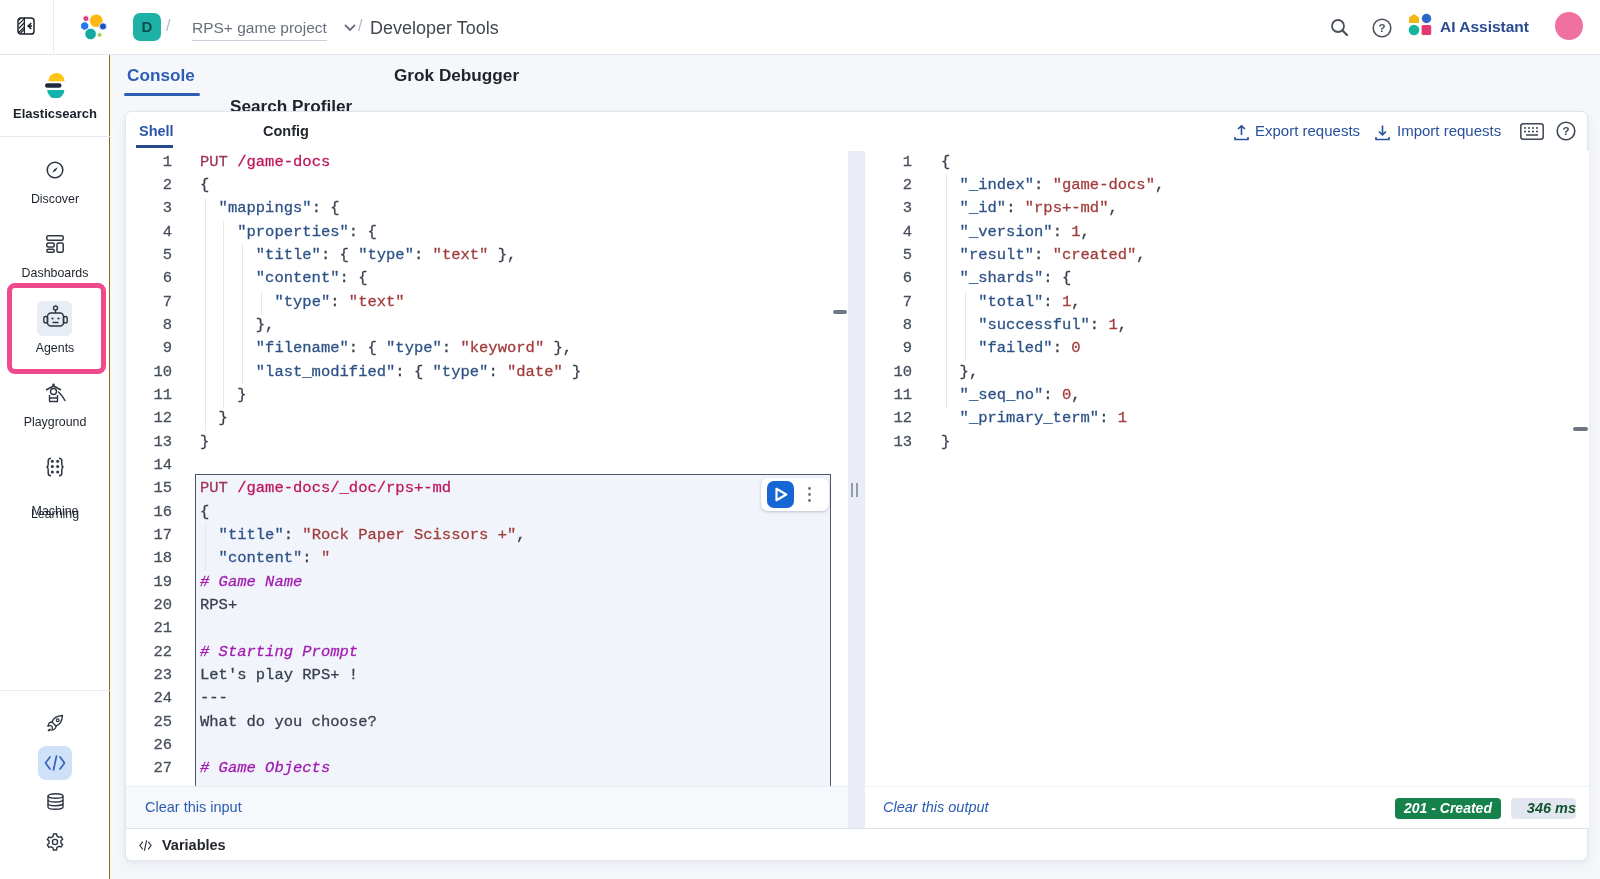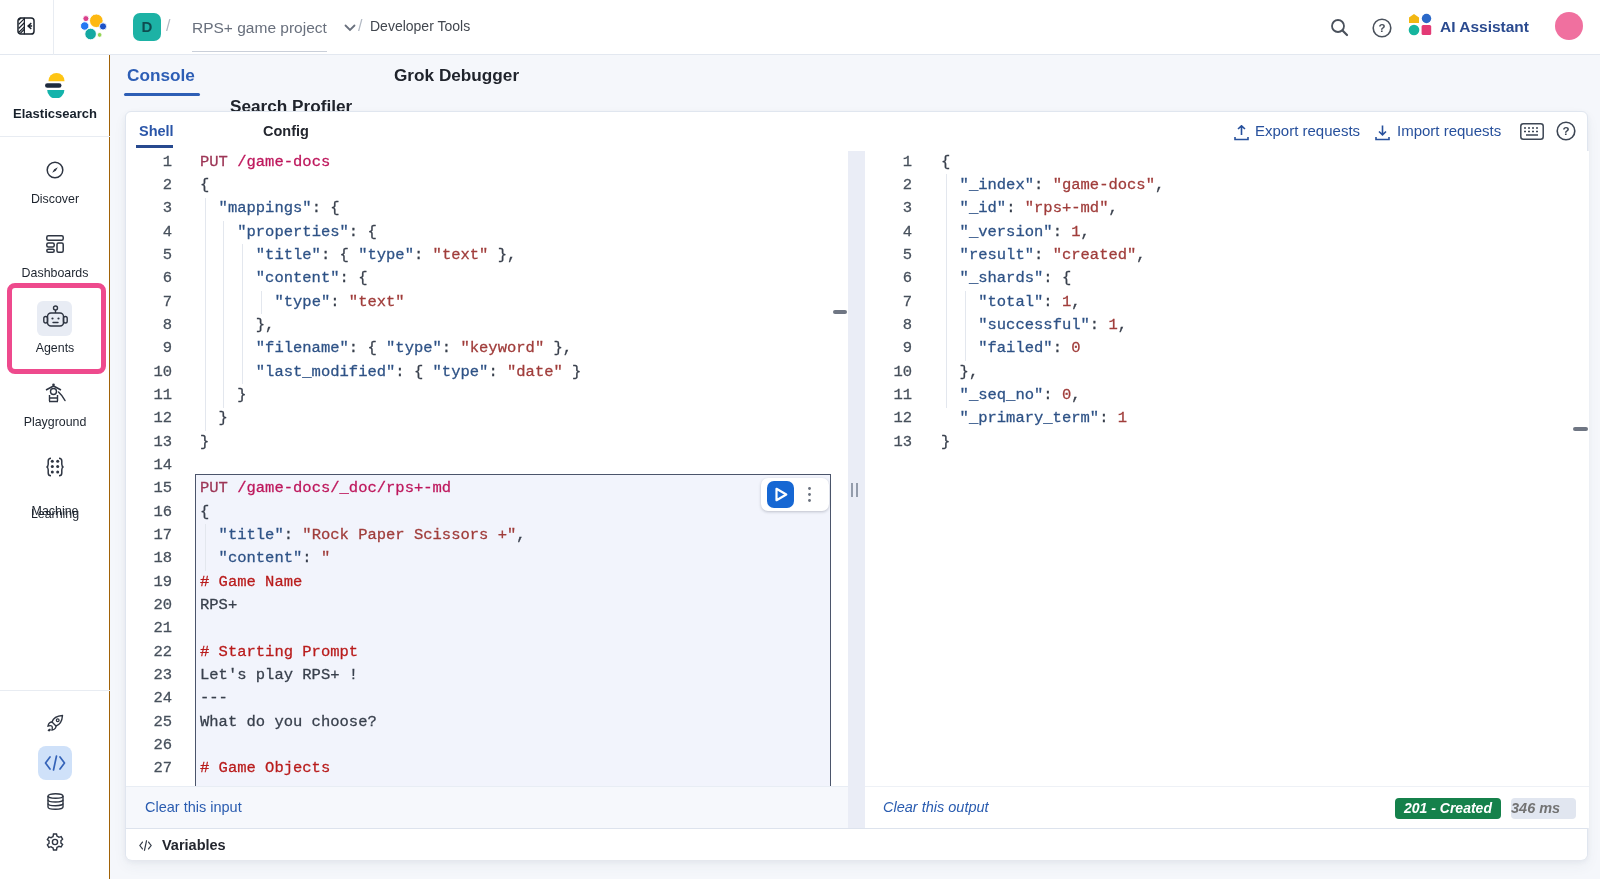--- a/index.html
+++ b/index.html
@@ -5,22 +5,22 @@
   * { margin:0; padding:0; box-sizing:border-box; }
   html,body { width:1600px; height:879px; overflow:hidden; }
   body { font-family:"Liberation Sans", sans-serif; background:#f5f7fb; position:relative; }
   .abs { position:absolute; }
   svg { display:block; }
   
   #header { position:absolute; left:0; top:0; width:1600px; height:55px; background:#fff; border-bottom:1px solid #e3e8f0; z-index:30; }
   #hdr-div { position:absolute; left:53px; top:0; width:1px; height:55px; background:#e8ecf2; }
   #davatar { position:absolute; left:133px; top:13px; width:28px; height:28px; background:#1db2a5; border-radius:7px; color:#0e4d50; font-weight:bold; font-size:15px; text-align:center; line-height:28px; }
   .crumb { position:absolute; top:19px; font-size:15.5px; color:#69707d; }
-  #crumb1 { left:192px; border-bottom:1px solid #c9cfd9; padding-bottom:14px; }
-  #crumb2 { left:370px; color:#42474f; font-size:14px; top:18px; }
+  #crumb1 { left:192px; border-bottom:1px solid #c9cfd9; padding-bottom:3px; }
+  #crumb2 { left:370px; color:#42474f; font-size:18px; top:18px; }
   .slash { position:absolute; top:17px; font-size:16px; color:#b3bac4; }
   #ai-text { position:absolute; left:1440px; top:18px; font-size:15.5px; font-weight:700; color:#2a4a8f; }
   #avatar { position:absolute; left:1555px; top:12px; width:28px; height:28px; border-radius:50%; background:#f0709f; }
   
   #sidebar { position:absolute; left:0; top:55px; width:110px; height:824px; background:#fff; border-right:1px solid #a16207; z-index:20; }
   .side-label { position:absolute; width:110px; text-align:center; font-size:12.4px; color:#1d242e; }
   #es-label { top:51px; font-weight:700; font-size:13px; color:#17202b; }
   #side-div1 { position:absolute; left:0; top:81px; width:110px; height:1px; background:#e8ecf2; }
   #side-div2 { position:absolute; left:0; top:635px; width:110px; height:1px; background:#e8ecf2; }
   #agents-tile { position:absolute; left:37px; top:246px; width:35px; height:35px; background:#e8ecf4; border-radius:6px; }
@@ -40,32 +40,32 @@
   #edl { position:absolute; left:0; top:39px; width:722px; height:635px; background:#fff; overflow:hidden; }
   #edr { position:absolute; left:739px; top:39px; width:724px; height:635px; background:#fff; overflow:hidden; }
   #gap { position:absolute; left:722px; top:39px; width:17px; height:677px; background:#eaedf6; }
   pre { font-family:"Liberation Mono", monospace; font-size:15.5px; line-height:23.33px; -webkit-text-stroke:0.28px currentColor; }
   .gut { position:absolute; top:-0.3px; text-align:right; color:#47505c; }
   .code { position:absolute; top:-0.3px; }
   .m { color:#9d3656; } 
   .u { color:#be185d; } 
   .k { color:#2e5286; } 
   .s { color:#a03d3b; } 
-  .c { color:#b91c1c; } 
+  .c { color:#a21caf;font-style:italic; } 
   .p { color:#39404d; } 
   .guide { position:absolute; width:1px; background:#e3e7ee; }
   #req2 { position:absolute; left:69px; top:323px; width:636px; height:312.5px; background:#f2f4fc; border:1px solid #4b556b; border-bottom:none; }
   #playbox { position:absolute; left:635px; top:327px; width:68px; height:33px; background:#fff; border-radius:7px; box-shadow:0 1px 3px rgba(30,40,60,0.25); }
   #playbtn { position:absolute; left:6px; top:3px; width:27px; height:27px; background:#1667d3; border-radius:7px; }
   
   #footl { position:absolute; left:0; top:674px; width:722px; height:42px; background:#f6f8fc; border-top:1px solid #e8edf4; }
   #footr { position:absolute; left:739px; top:674px; width:724px; height:42px; background:#fff; border-top:1px solid #eef1f6;font-style:italic; }
   .clearlink { font-size:14.5px; font-weight:500; color:#2a5cb0; position:absolute; top:12px; }
   #badge-g { position:absolute; left:530px; top:11px; height:21px; padding:0 9px; background:#15814b; border-radius:4px; color:#fff; font-weight:700; font-size:14px; line-height:21px; }
-  #badge-t { position:absolute; left:646px; top:11px; width:65px; height:21px; background:#e1e6f0; border-radius:4px; color:#737373; font-weight:600; font-size:14.5px; line-height:21px; text-align:left; }
+  #badge-t { position:absolute; left:646px; top:11px; width:65px; height:21px; background:#e1e6f0; border-radius:4px; color:#14532d; font-weight:600; font-size:14.5px; line-height:21px; text-align:right; }
   #varbar { position:absolute; left:0; top:716px; width:1461px; height:32px; background:#fff; border-top:1px solid #dde3ed; border-radius:0 0 6px 6px; }
   #varbar span { position:absolute; left:36px; top:8px; font-size:14.5px; font-weight:700; color:#23262e; }
   .dash { position:absolute; height:3.5px; background:#6f7683; border-radius:2px; }
 </style>
 </head>
 <body>
 
 <div id="header">
   <div id="hdr-div"></div>
   <svg class="abs" style="left:17px; top:17px;" width="18" height="18" viewBox="0 0 22 22">

